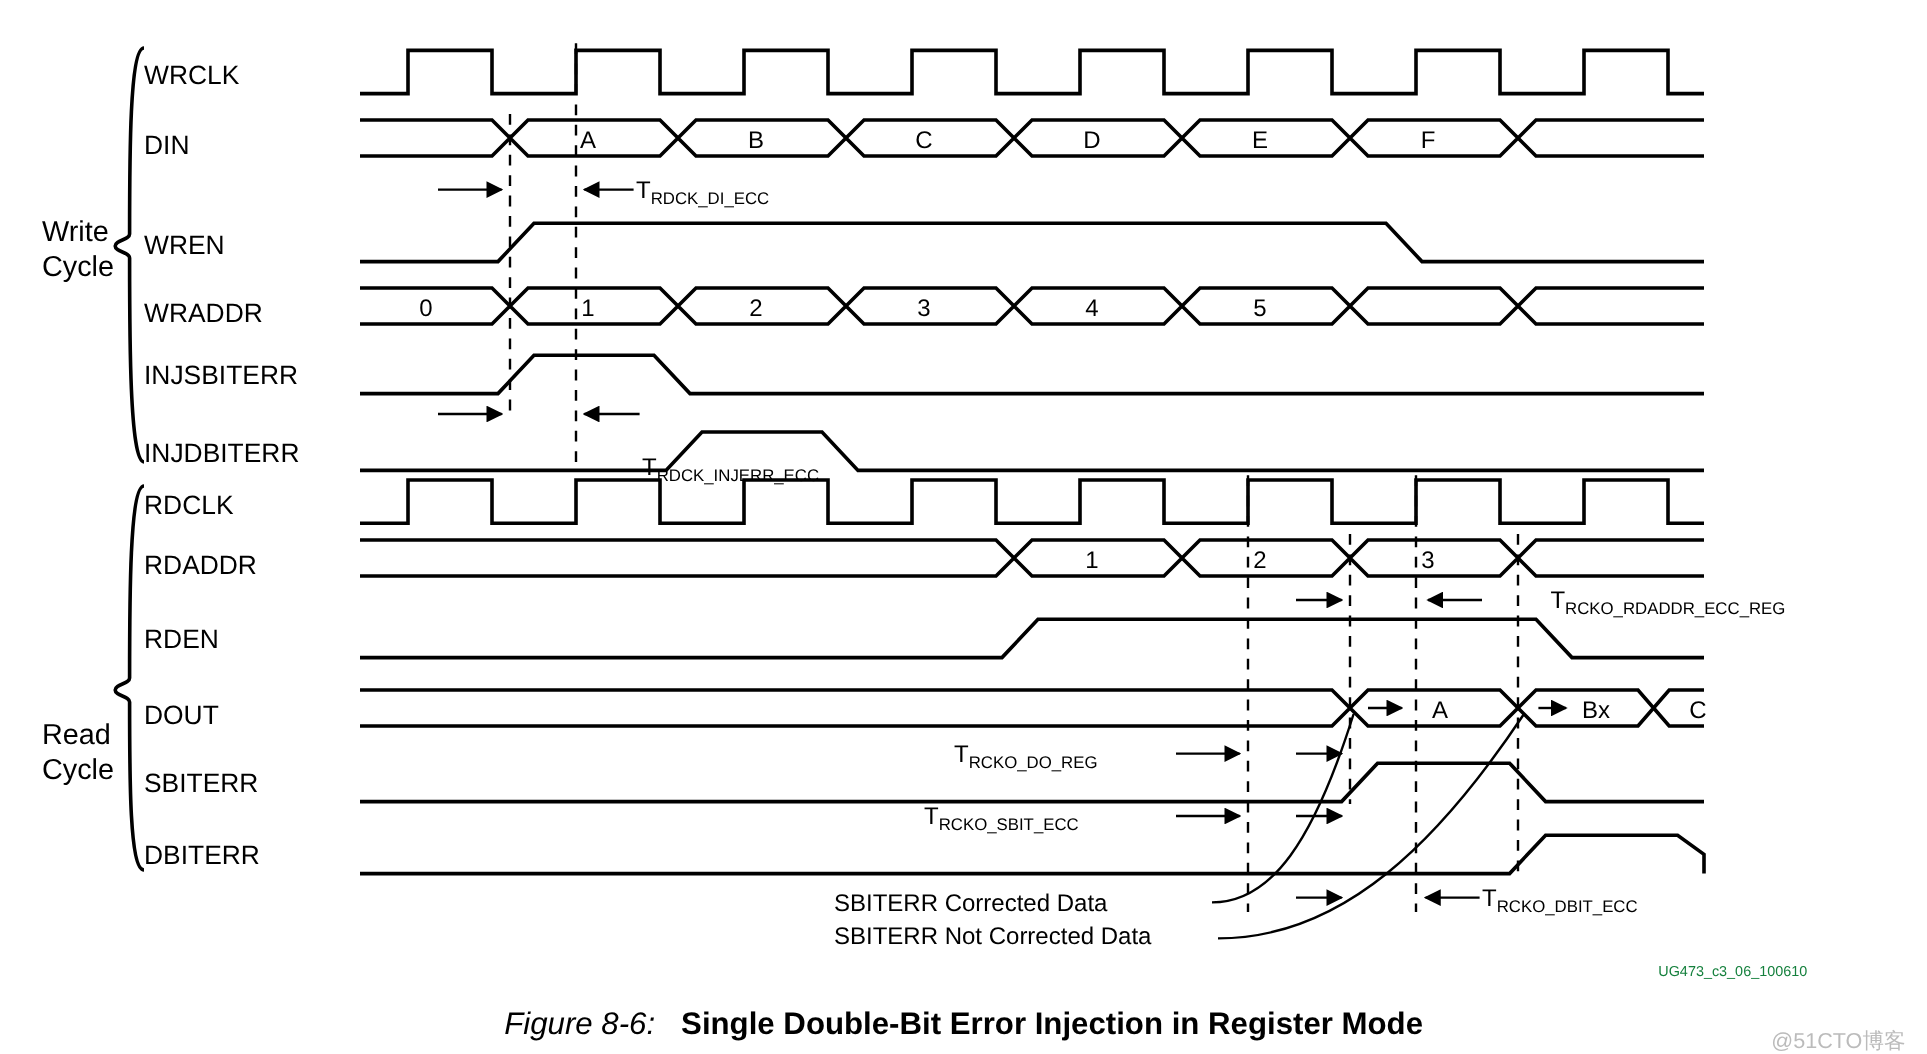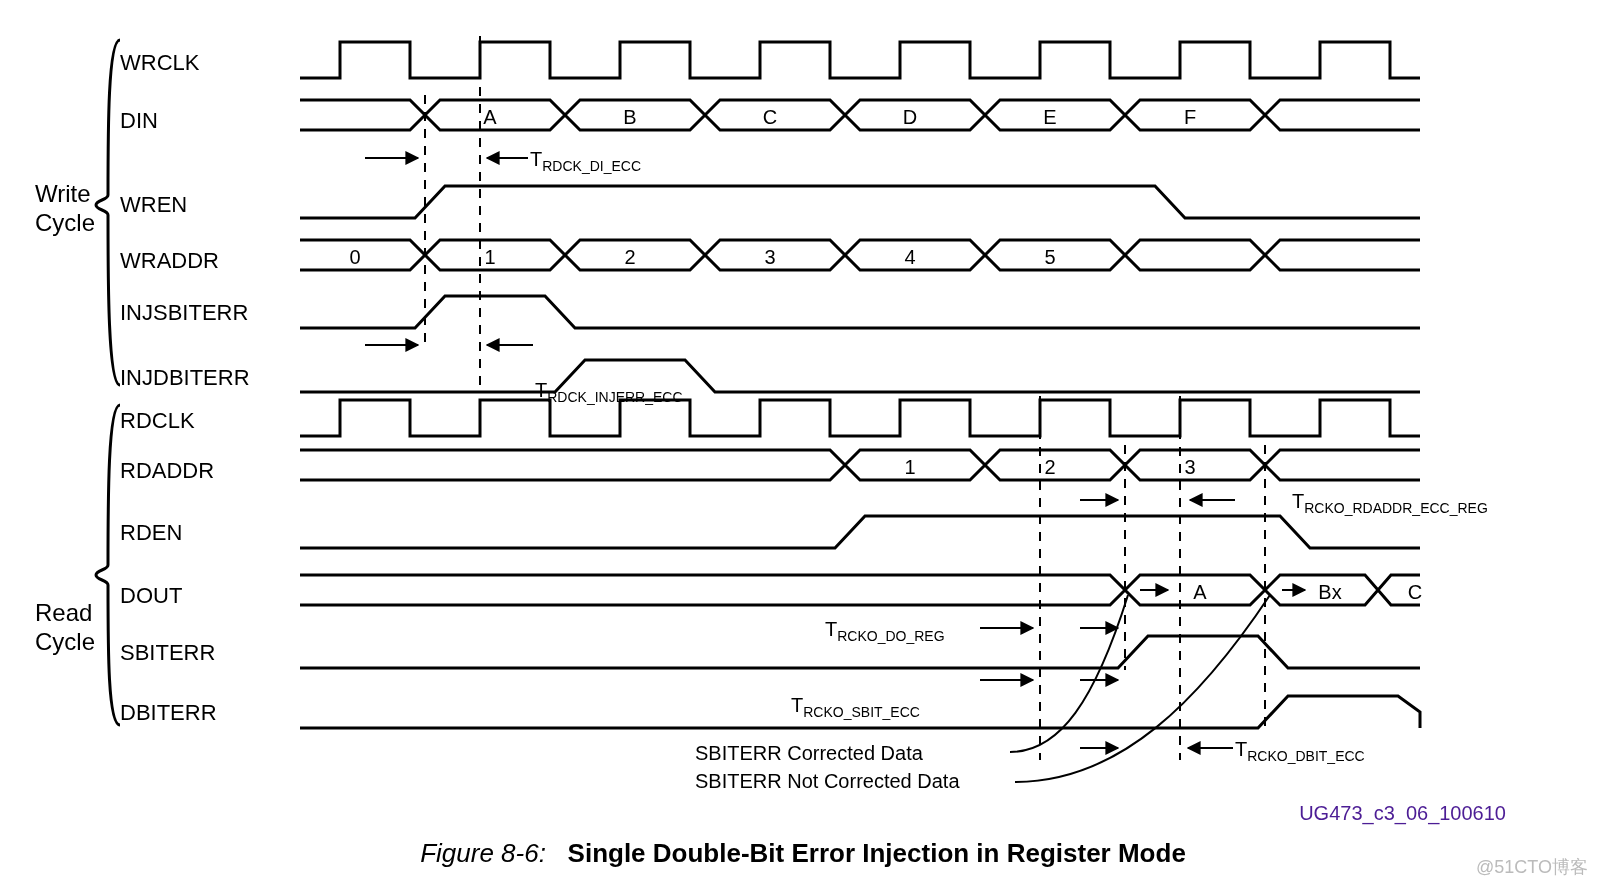--- a/index.html
+++ b/index.html
@@ -5,21 +5,21 @@
   * { box-sizing: border-box; }
   body { margin: 0; padding: 0; font-family: Arial, Helvetica, sans-serif; background:#fff; color:#000; width:1606px; height:878px; position:relative; }
   .diagram { position:relative; width:1606px; height:878px; }
   .brace-label { position:absolute; font-size:24px; line-height:1.2; }
   .siglabel { position:absolute; text-align:left; font-size:22px; font-weight:400; }
   .annot { position:absolute; font-size:20px; white-space:nowrap; }
   .sub { font-size:14px; }
   .caption { position:absolute; width:100%; text-align:center; font-size:26px; }
   .caption .fig { font-style:italic; }
   .caption .title { font-weight:700; }
-  .docref { position:absolute; font-size:20px; color:#4c1d95; }
+  .docref { position:absolute; font-size:12px; color:#15803d; }
   .watermark { position:absolute; font-size:18px; color:#bbb; }
   svg { position:absolute; top:0; left:0; }
   .dval { position:absolute; font-size:20px; text-align:center; }
 </style>
 </head>
 <body>
 <div class="diagram">
 
 <div class="brace-label" style="left:35px; top:180px;"><span>Write<br>Cycle</span></div>
 <div class="brace-label" style="left:35px; top:555px;margin-top:44px;"><span>Read<br>Cycle</span></div>
@@ -55,22 +55,22 @@
 <div class="dval" style="left:1020px; top:456px; width:60px;">2</div>
 <div class="dval" style="left:1160px; top:456px; width:60px;">3</div>
 
 <div class="dval" style="left:1170px; top:581px; width:60px;">A</div>
 <div class="dval" style="left:1300px; top:581px; width:60px;">Bx</div>
 <div class="dval" style="left:1395px; top:581px; width:40px;">C</div>
 
 <div class="annot" style="left:530px; top:148px;">T<sub class="sub">RDCK_DI_ECC</sub></div>
 <div class="annot" style="left:535px; top:335px;margin-top:44px;">T<sub class="sub">RDCK_INJERR_ECC</sub></div>
 <div class="annot" style="left:1292px; top:490px;">T<sub class="sub">RCKO_RDADDR_ECC_REG</sub></div>
-<div class="annot" style="left:795px; top:618px;margin-left:30px;">T<sub class="sub">RCKO_DO_REG</sub></div>
-<div class="annot" style="left:791px; top:670px;margin-top:24px;">T<sub class="sub">RCKO_SBIT_ECC</sub></div>
+<div class="annot" style="left:795px; top:618px;">T<sub class="sub">RCKO_DO_REG</sub></div>
+<div class="annot" style="left:770px; top:670px;">T<sub class="sub">RCKO_SBIT_ECC</sub></div>
 <div class="annot" style="left:1235px; top:738px;">T<sub class="sub">RCKO_DBIT_ECC</sub></div>
 
 <div class="annot" style="left:695px; top:742px;">SBITERR Corrected Data</div>
 <div class="annot" style="left:695px; top:770px;">SBITERR Not Corrected Data</div>
 
 <div class="caption" style="top:838px;">
   <span class="fig">Figure 8-6:</span>&nbsp;&nbsp;
   <span class="title">Single Double-Bit Error Injection in Register Mode</span>
 </div>
 <div class="docref" style="right:100px; top:802px;">UG473_c3_06_100610</div>

